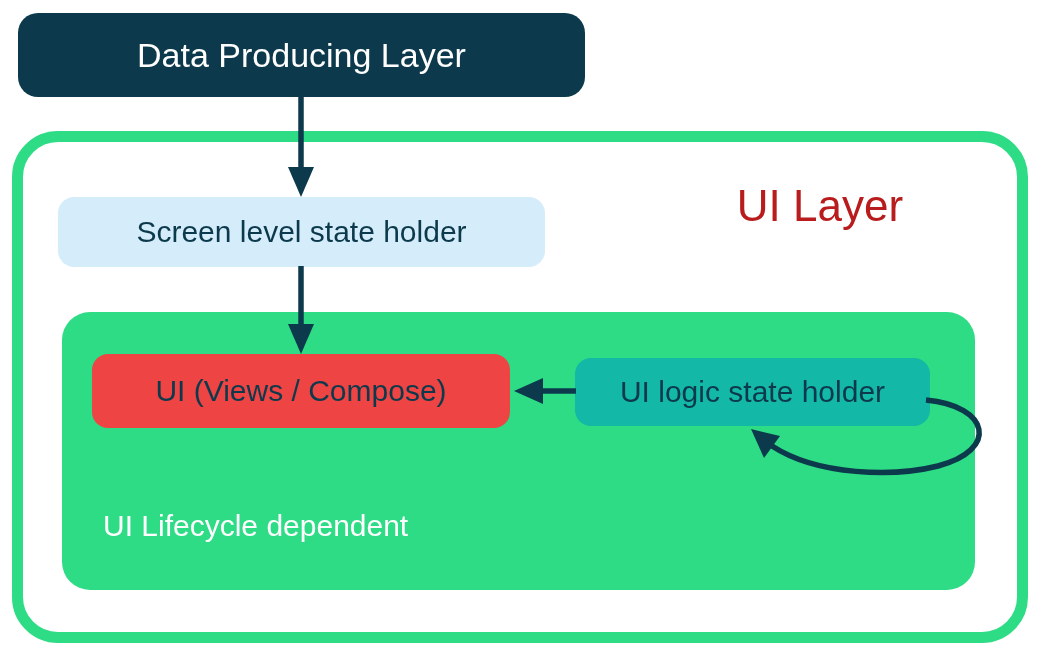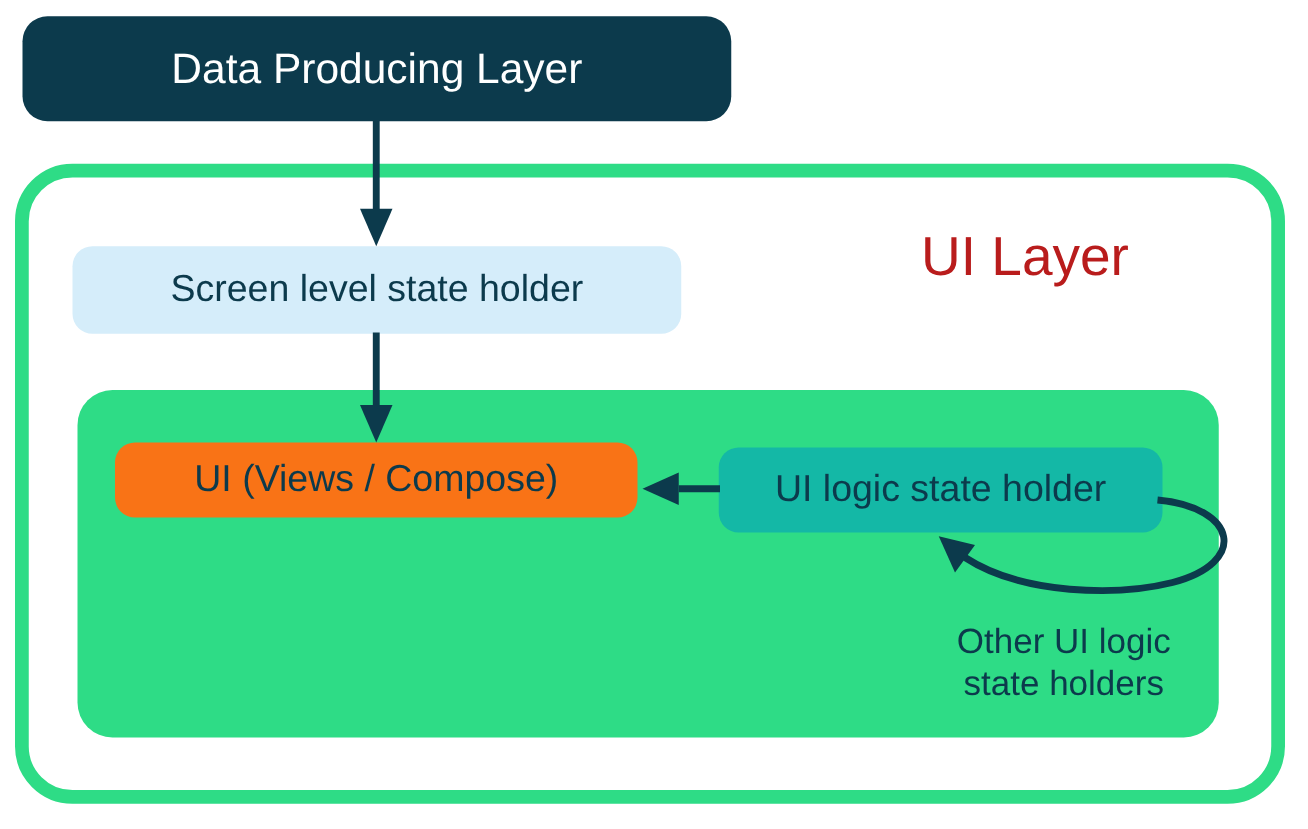--- a/index.html
+++ b/index.html
@@ -70,22 +70,22 @@
   
   .lifecycle-box {
     position: absolute;
     left: 62px; top: 312px;
     width: 913px; height: 278px;
     background: #2edc86;
     border-radius: 28px;
   }
   .ui-node {
     left: 92px; top: 354px;
-    width: 418px; height: 60px;
-    background: #f97316;
+    width: 418px; height: 74px;
+    background: #ef4444;
     border-radius: 16px;
     color: #0c3a4c;
     font-size: 30px;
     text-align: right;
   }
   .lifecycle-caption {
     position: absolute;
     left: 103px; top: 509px;
     color: #ffffff;
     font-size: 30px;
@@ -129,25 +129,22 @@
   <div class="lifecycle-box"></div>
 
   <div class="node screen-state-holder">Screen level state holder</div>
 
   <div class="node data-producing">Data Producing Layer</div>
 
   <div class="node ui-node">UI (Views / Compose)</div>
 
   <div class="node ui-logic-state-holder">UI logic state holder</div>
 
+  <div class="lifecycle-caption">UI Lifecycle dependent</div>
 
-  <div class="other-holders-note">
-    <div>Other UI logic</div>
-    <div>state holders</div>
-  </div>
 
   <svg class="arrows" viewBox="0 0 1046 663" xmlns="http://www.w3.org/2000/svg">
 
     <g>
       <line class="stroke" x1="301" y1="96" x2="301" y2="169"></line>
       <polygon class="head" points="301,197 288,167 314,167"></polygon>
     </g>
 
     <g>
       <line class="stroke" x1="301" y1="266" x2="301" y2="326"></line>

